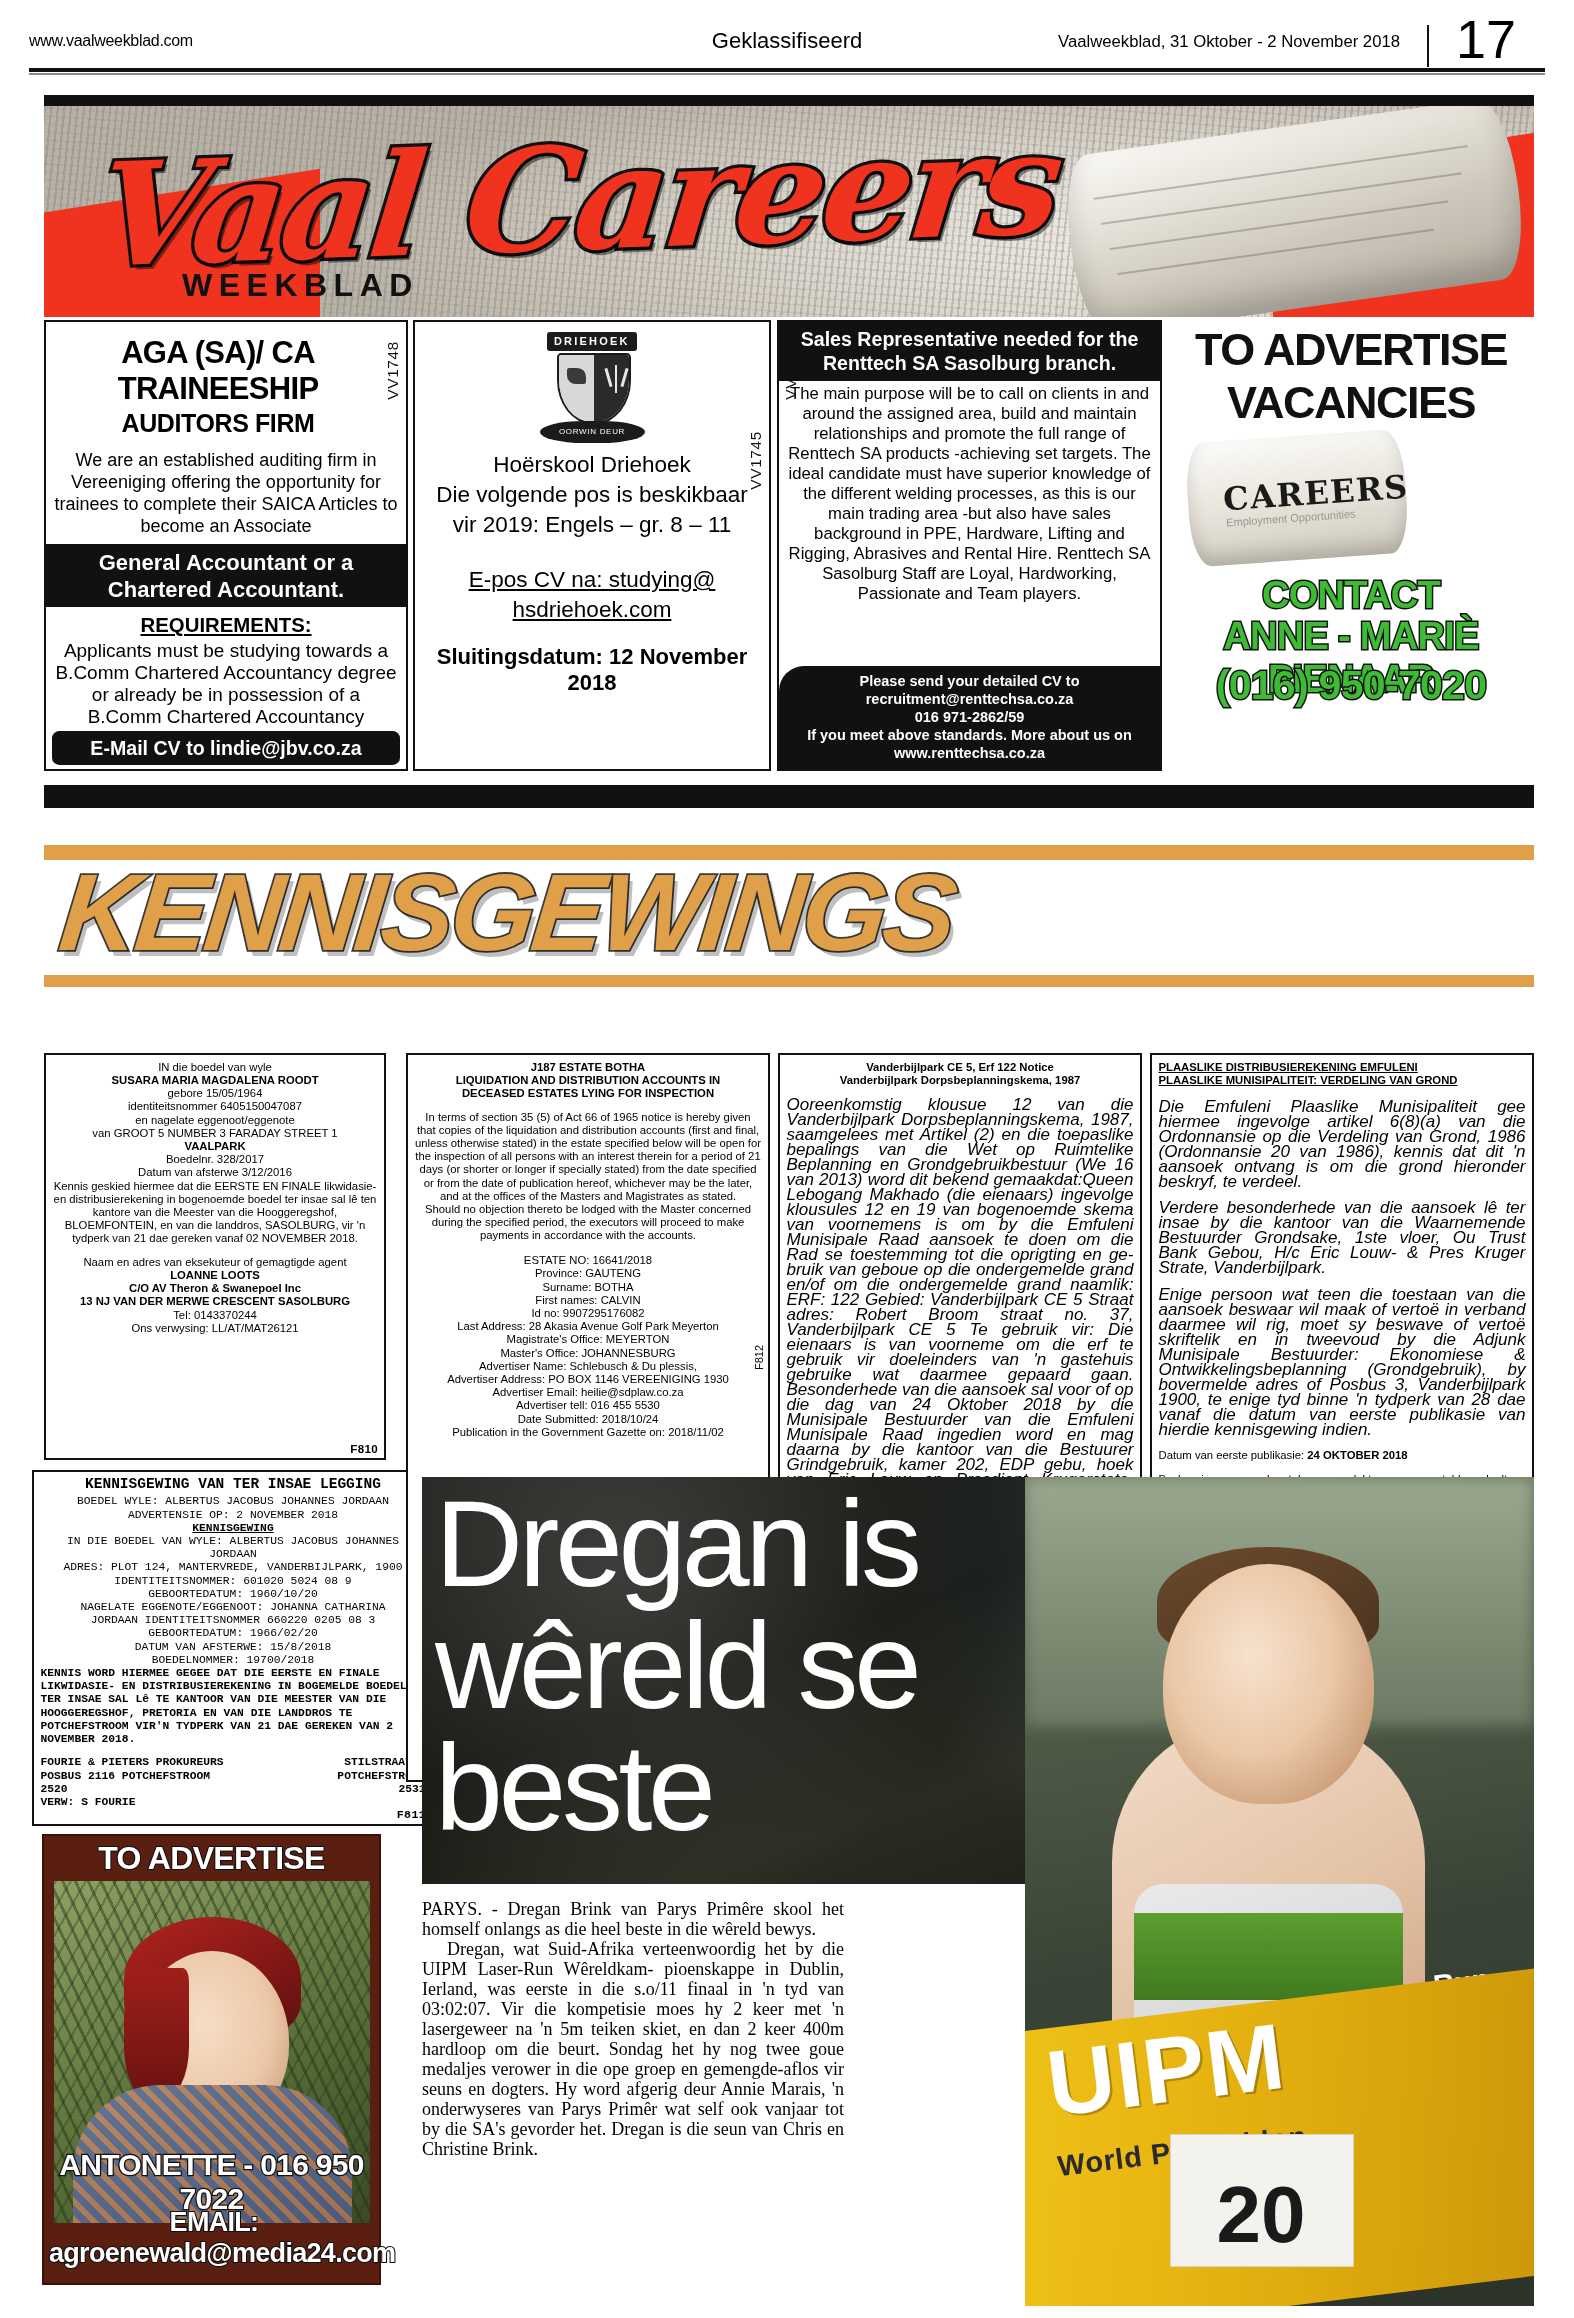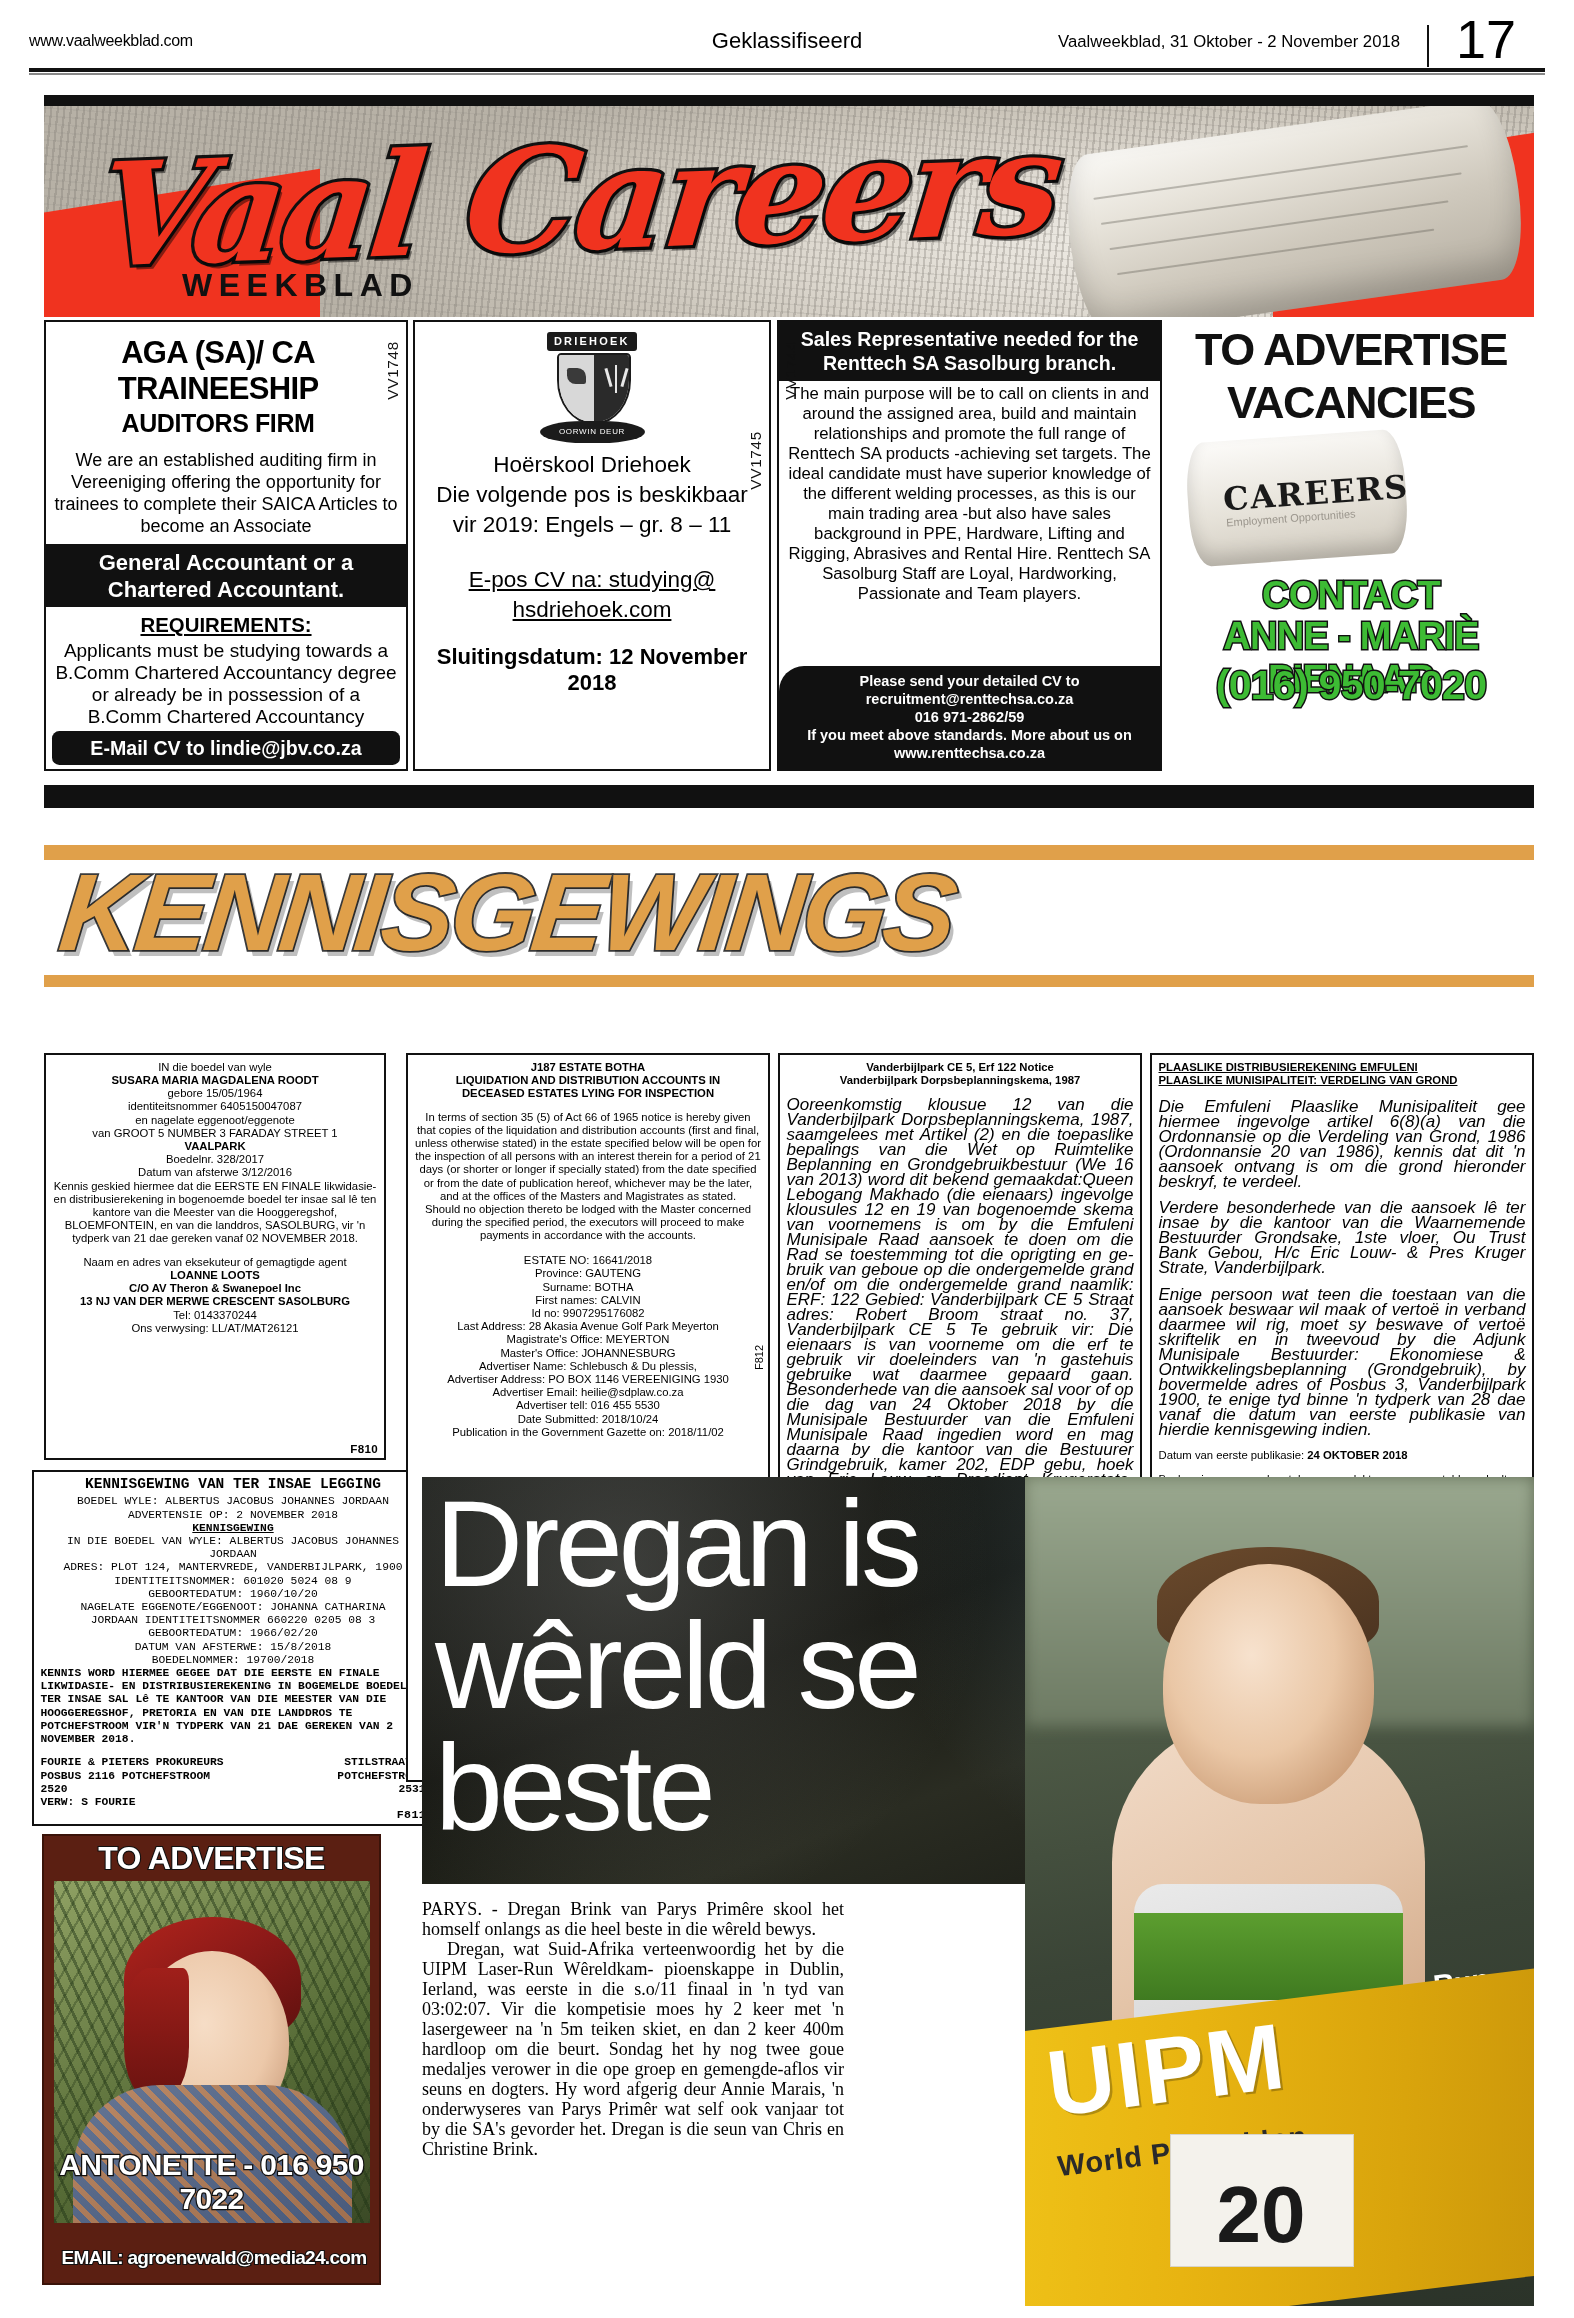--- a/index.html
+++ b/index.html
@@ -215,21 +215,21 @@
        background:linear-gradient(180deg,#a01f1a,#6a1310);border-radius:40% 10% 40% 40%;}
   .adv .photo .shirt{position:absolute;left:19px;bottom:0;width:279px;height:138px;
        background:
          repeating-linear-gradient(45deg, rgba(220,120,40,.55) 0 5.8px, rgba(60,80,120,.5) 5.8px 13px),
          linear-gradient(160deg,#8e9bb0,#56657f);
        border-radius:87px 87px 0 0;}
   .adv .name{position:absolute;left:0;right:0;bottom:67px;text-align:center;
        font-size:30px;font-weight:700;color:#fff;letter-spacing:-0.7px;
        -webkit-text-stroke:2.5px #111;paint-order:stroke fill;}
   .adv .email{position:absolute;left:5px;right:0;bottom:14.5px;text-align:center;
-       font-size:19px;font-weight:700;color:#fff;letter-spacing:-0.7px;
+       font-size:27px;font-weight:700;color:#fff;letter-spacing:-0.7px;
        -webkit-text-stroke:2.2px #111;paint-order:stroke fill;}
 </style>
 </head>
 <body>
 
 <div class="page">
 
   <div class="topbar">
     <div class="url">www.vaalweekblad.com</div>
     <div class="center">Geklassifiseerd</div>

